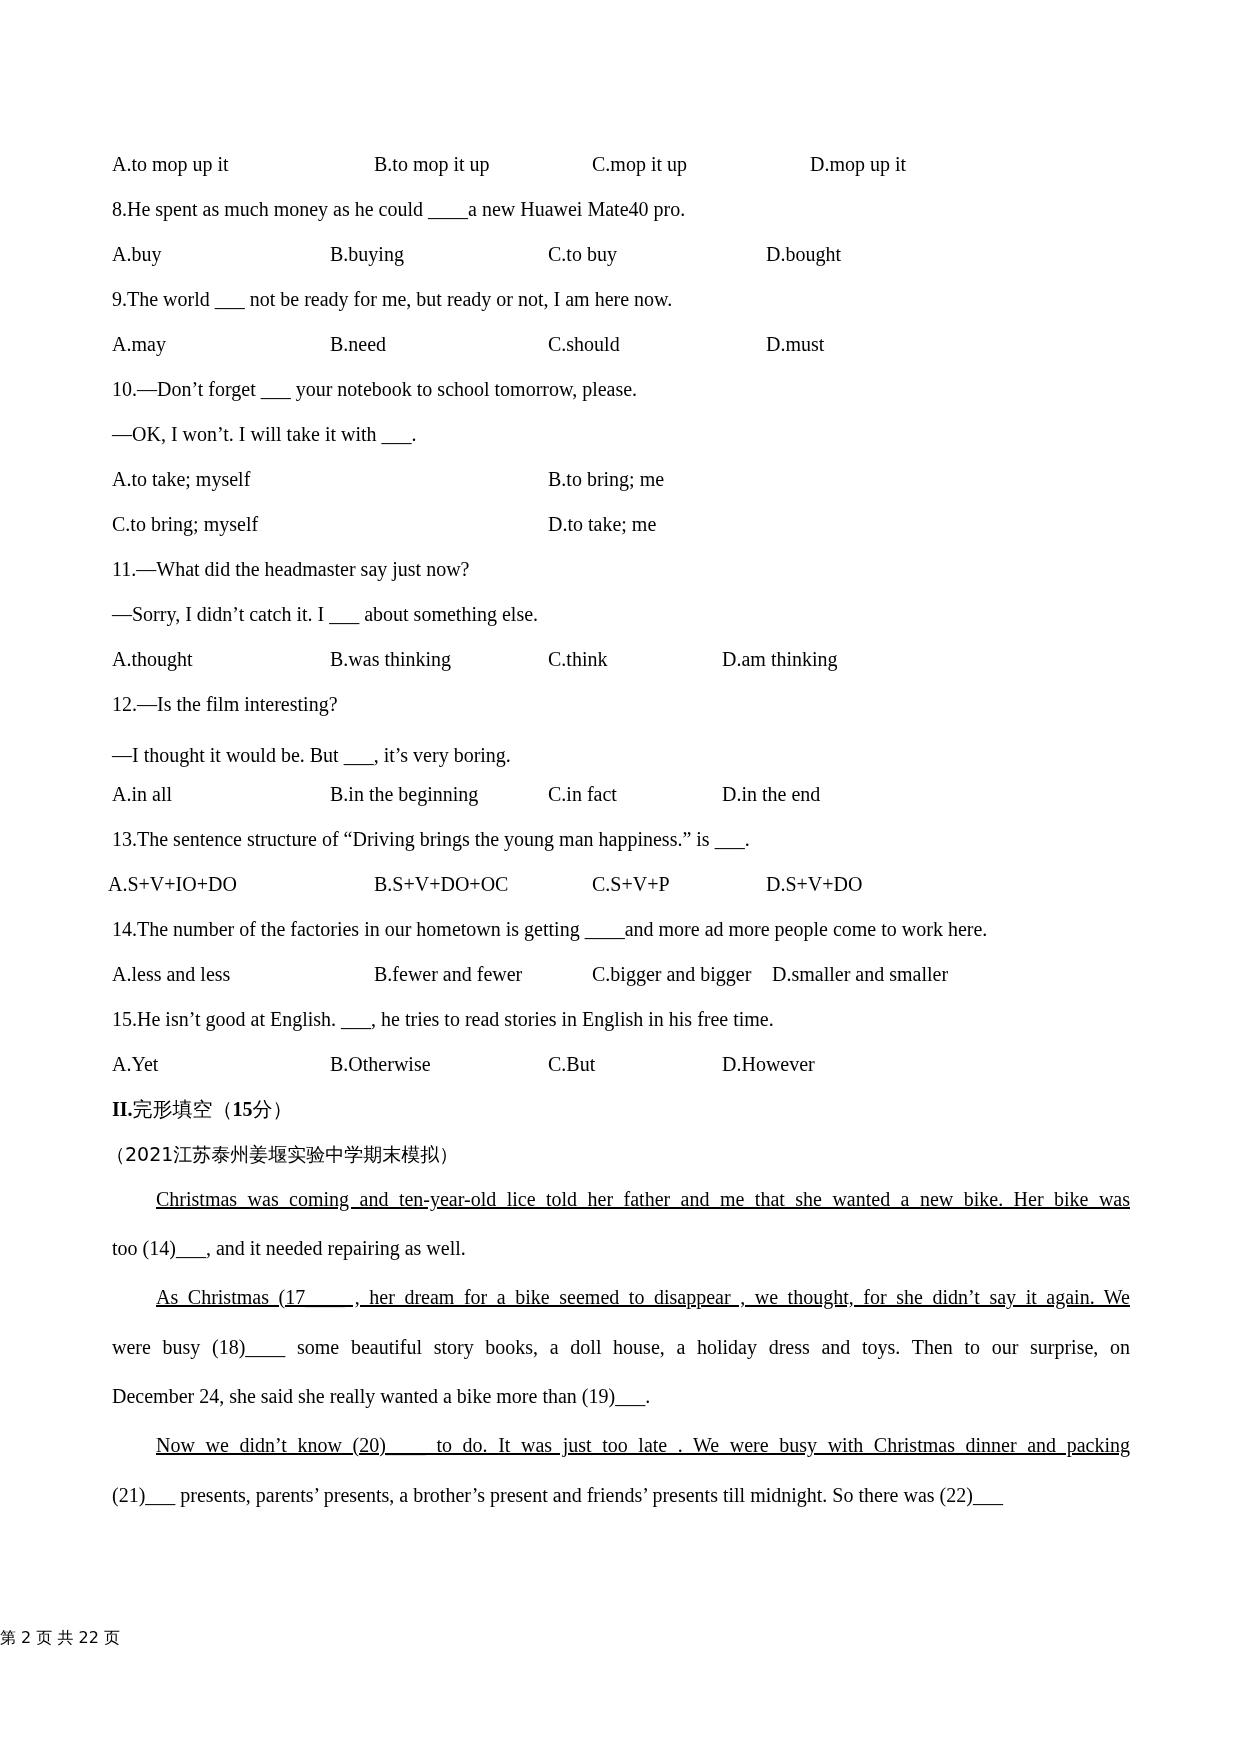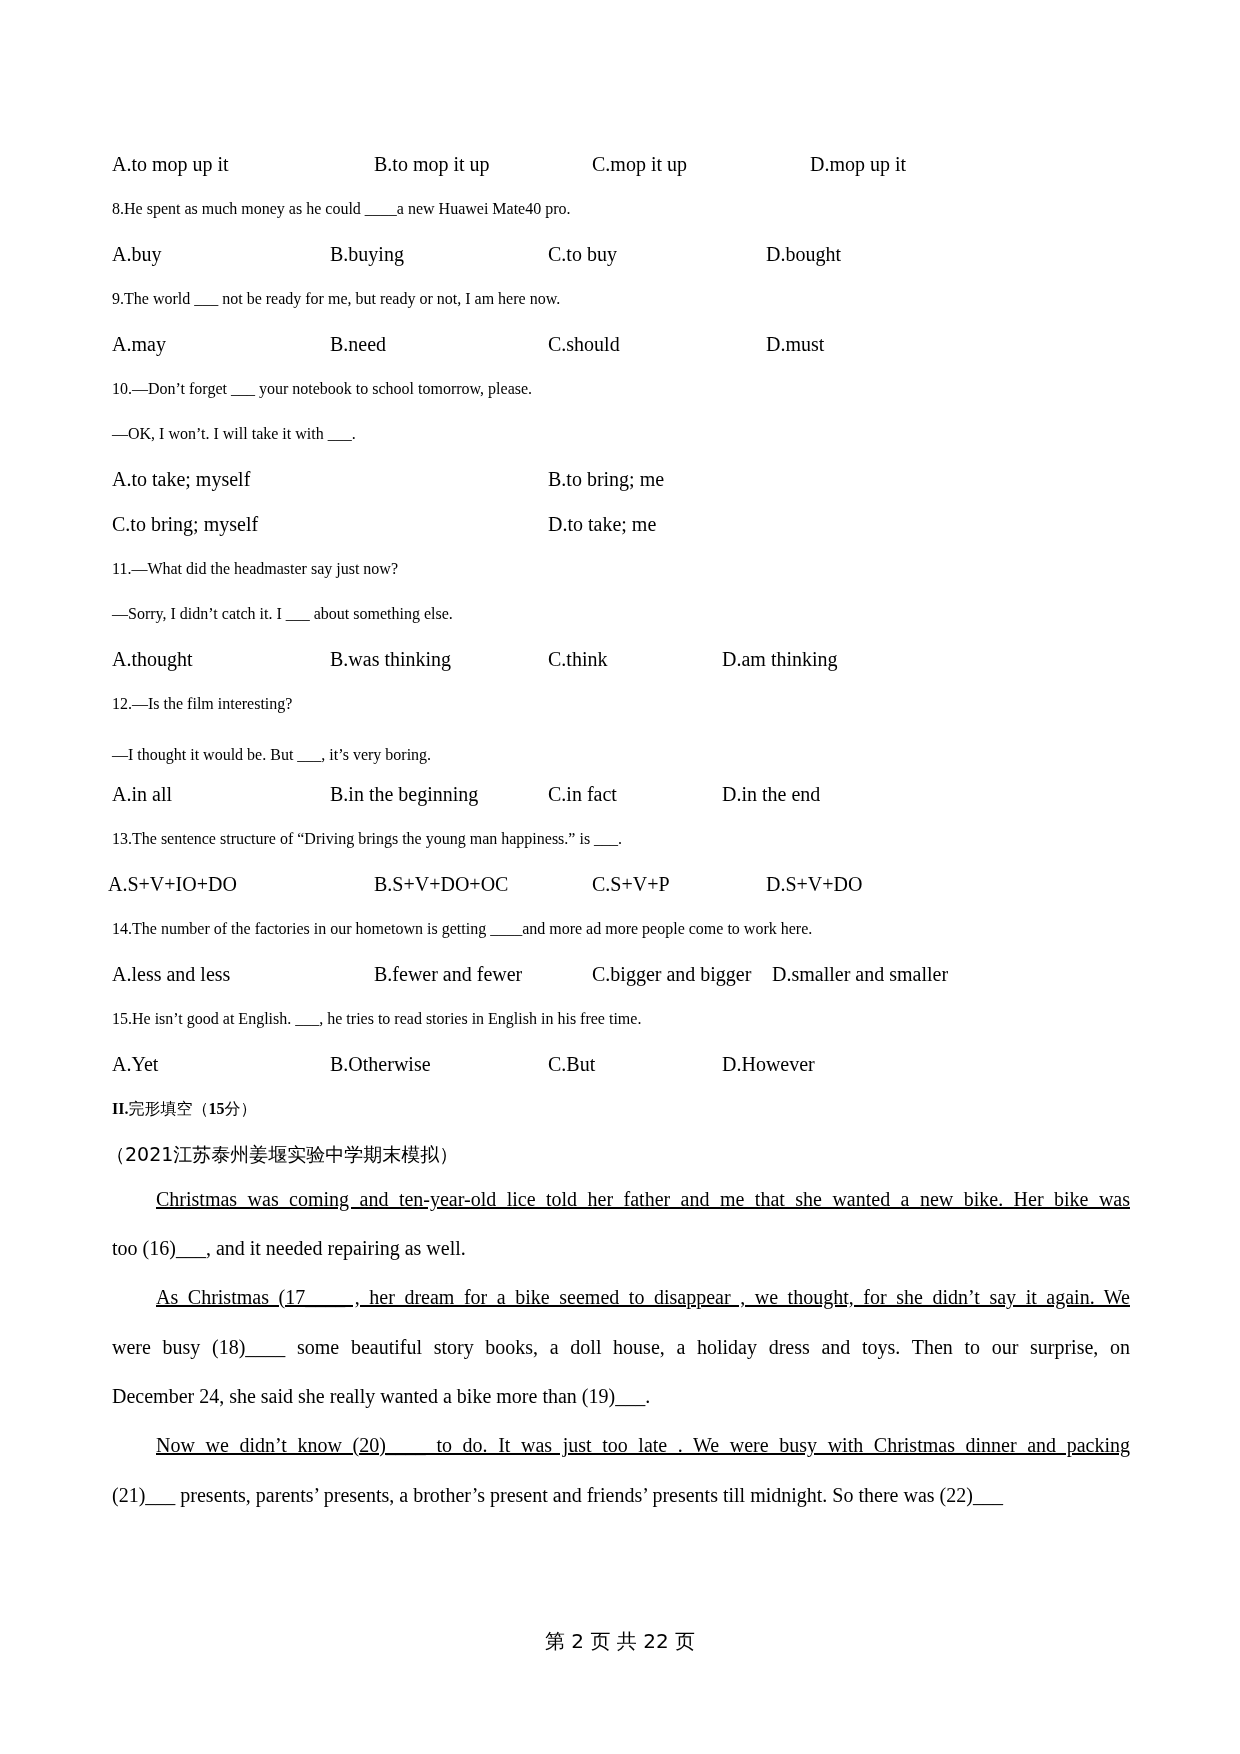--- a/index.html
+++ b/index.html
@@ -1,29 +1,29 @@
 <!DOCTYPE html>
 <html><head>
   <meta charset="utf-8">
   <style>
     html, body { margin: 0; padding: 0; background: #ffffff; }
     body { width: 1240px; height: 1754px; position: relative; overflow: hidden;
            font-family: "Liberation Serif", "DejaVu Serif", serif; color: #000; }
     .page { position: absolute; left: 0; top: 0; width: 1240px; height: 1754px; }
-    .line { position: absolute; left: 112px; font-size: 16px; line-height: 24px; white-space: nowrap; }
+    .line { position: absolute; left: 112px; font-size: 20px; line-height: 24px; white-space: nowrap; }
     .opt { position: absolute; font-size: 20px; line-height: 24px; white-space: nowrap; }
     .para { position: absolute; left: 112px; width: 1018px; font-size: 20px; line-height: 24px;
             text-align: justify; text-align-last: justify; white-space: nowrap; }
     .para.last { text-align-last: left; }
     .indent { padding-left: 44px; width: 974px; text-decoration: underline; }
     .section-title { font-family: "Liberation Serif", "DejaVu Sans", serif; }
     .section-title b { font-weight: bold; font-family: Liberation Serif, serif; }
     .source { font-family: "DejaVu Sans", "Liberation Sans", sans-serif; font-size: 19px; }
-    .footer { position: absolute; top: 1628px; left: 0; width: 1240px; text-align: center;
-              font-size: 20px; font-family: "DejaVu Sans", "Liberation Serif", serif; }
+    .footer { position: absolute; top: 1628px; left: 0; width: 1240px; 
+              font-size: 16px; font-family: "DejaVu Sans", "Liberation Serif", serif; }
   </style>
 </head>
 <body>
 
 <div class="page">
 
   <div class="opt" style="left:112px;top:152px">A.to mop up it</div>
   <div class="opt" style="left:374px;top:152px">B.to mop it up</div>
   <div class="opt" style="left:592px;top:152px">C.mop it up</div>
   <div class="opt" style="left:810px;top:152px">D.mop up it</div>
@@ -78,21 +78,21 @@
   <div class="opt" style="left:330px;top:1052px">B.Otherwise</div>
   <div class="opt" style="left:548px;top:1052px">C.But</div>
   <div class="opt" style="left:722px;top:1052px">D.However</div>
 
   <div class="line section-title" style="top:1097px">
     <b>II.</b><span>完形填空</span><span>（</span><b>15</b><span>分）</span>
   </div>
   <div class="line source" style="top:1142px;left:106px">（2021江苏泰州姜堰实验中学期末模拟）</div>
 
   <div class="para indent" style="top:1187px">Christmas was coming and ten-year-old lice told her father and me that she wanted a new bike. Her bike was</div>
-  <div class="para last" style="top:1236px">too (16)___, and it needed repairing as well.</div>
+  <div class="para last" style="top:1236px">too (14)___, and it needed repairing as well.</div>
   <div class="para indent" style="top:1285px">As Christmas (17____ , her dream for a bike seemed to disappear , we thought, for she didn’t say it again. We</div>
   <div class="para" style="top:1335px">were busy (18)____ some beautiful story books, a doll house, a holiday dress and toys. Then to our surprise, on</div>
   <div class="para last" style="top:1384px">December 24, she said she really wanted a bike more than (19)___.</div>
   <div class="para indent" style="top:1433px">Now we didn’t know (20)____ to do. It was just too late . We were busy with Christmas dinner and packing</div>
   <div class="para last" style="top:1483px">(21)___ presents, parents’ presents, a brother’s present and friends’ presents till midnight. So there was (22)___</div>
 
   <div class="footer">第 2 页 共 22 页</div>
 </div>
 
 </body></html>

